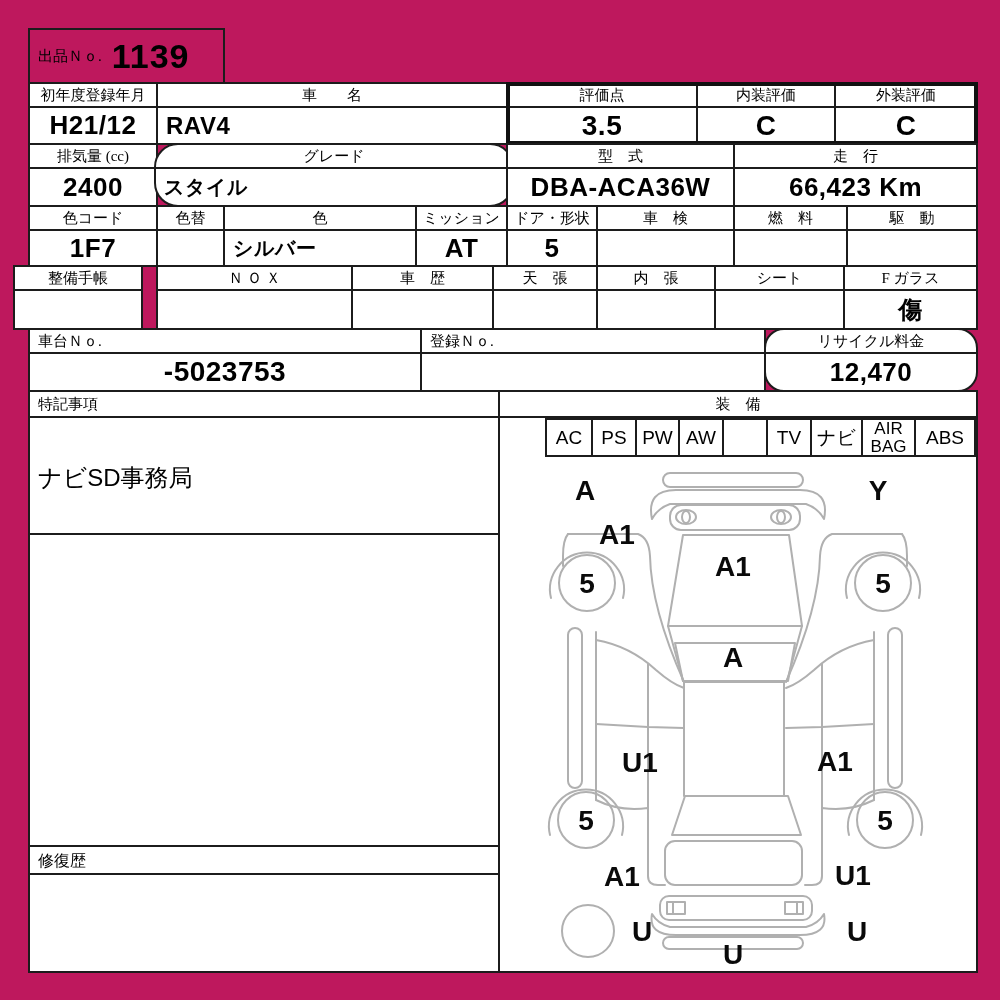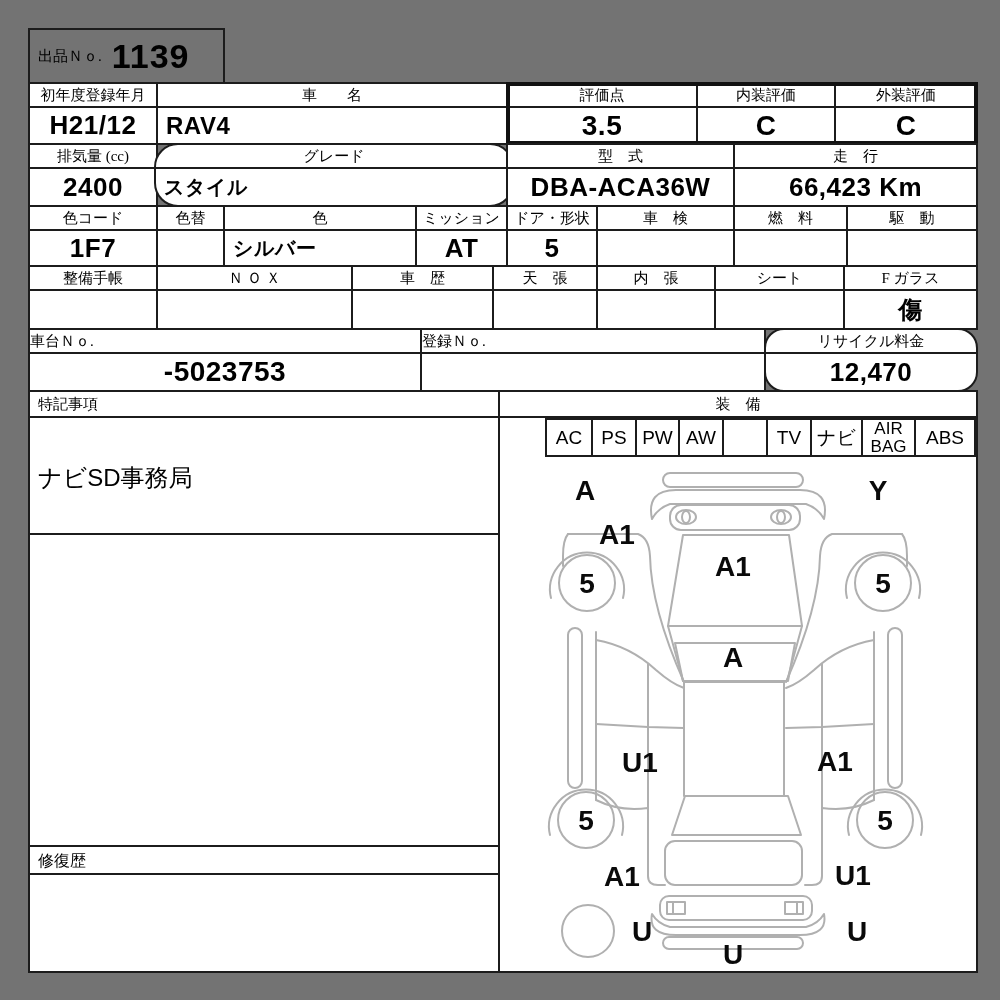--- a/index.html
+++ b/index.html
@@ -1,23 +1,23 @@
 <!DOCTYPE html>
 <html><head>
 <meta charset="utf-8">
 <title>1139</title>
 <style>
   html,body{margin:0;padding:0;background:#ffffff;}
-  .sheet{position:relative;width:1000px;height:1000px;background:#737373;
+  .sheet{position:relative;width:1000px;height:1000px;background:#be185d;
          font-family:"Liberation Sans",sans-serif;color:#000;overflow:hidden;}
   .cell{position:absolute;border:2px solid #1c1c1c;box-sizing:border-box;background:#fff;}
   .cell .lbl{height:24px;line-height:22px;font-family:"Liberation Serif",serif;
              font-size:15px;text-align:center;border-bottom:2px solid #1c1c1c;
              box-sizing:border-box;overflow:hidden;white-space:nowrap;}
-  .cell .lbl.left{text-align:left;padding-left:0;}
+  .cell .lbl.left{text-align:left;padding-left:8px;}
   .cell .val{display:flex;align-items:center;justify-content:center;
              font-weight:bold;letter-spacing:0.5px;}
   .cell .val.left{justify-content:flex-start;padding-left:8px;}
   .f26{font-size:26px;} .f28{font-size:28px;} .f24{font-size:24px;} .f20{font-size:20px;}
   .thick{position:absolute;border:4px solid #111;box-sizing:border-box;pointer-events:none;background:transparent;}
   .lotbox{position:absolute;left:28px;top:28px;width:197px;height:56px;border:2px solid #1c1c1c;
           box-sizing:border-box;display:flex;align-items:center;}
   .lotbox .lbl{font-family:"Liberation Serif",serif;font-size:15px;padding-left:8px;}
   .lotbox .num{font-size:34px;font-weight:bold;padding-left:10px;letter-spacing:1px;}
   .panel{position:absolute;border:2px solid #1c1c1c;box-sizing:border-box;background:#fff;}
@@ -111,21 +111,21 @@
   </div>
   <div class="cell" style="left:733px;top:205px;width:115px;height:62px;">
     <div class="lbl">燃　料</div>
     <div class="val f20" style="height:34px;"></div>
   </div>
   <div class="cell" style="left:846px;top:205px;width:132px;height:62px;">
     <div class="lbl">駆　動</div>
     <div class="val f20" style="height:34px;"></div>
   </div>
 
-  <div class="cell" style="left:28px;top:265px;width:130px;height:65px;">
+  <div class="cell" style="left:13px;top:265px;width:130px;height:65px;">
     <div class="lbl">整備手帳</div>
     <div class="val f20" style="height:37px;"></div>
   </div>
   <div class="cell" style="left:156px;top:265px;width:197px;height:65px;">
     <div class="lbl">Ｎ Ｏ Ｘ</div>
     <div class="val f20" style="height:37px;"></div>
   </div>
   <div class="cell" style="left:351px;top:265px;width:143px;height:65px;">
     <div class="lbl">車　歴</div>
     <div class="val f20" style="height:37px;"></div>

